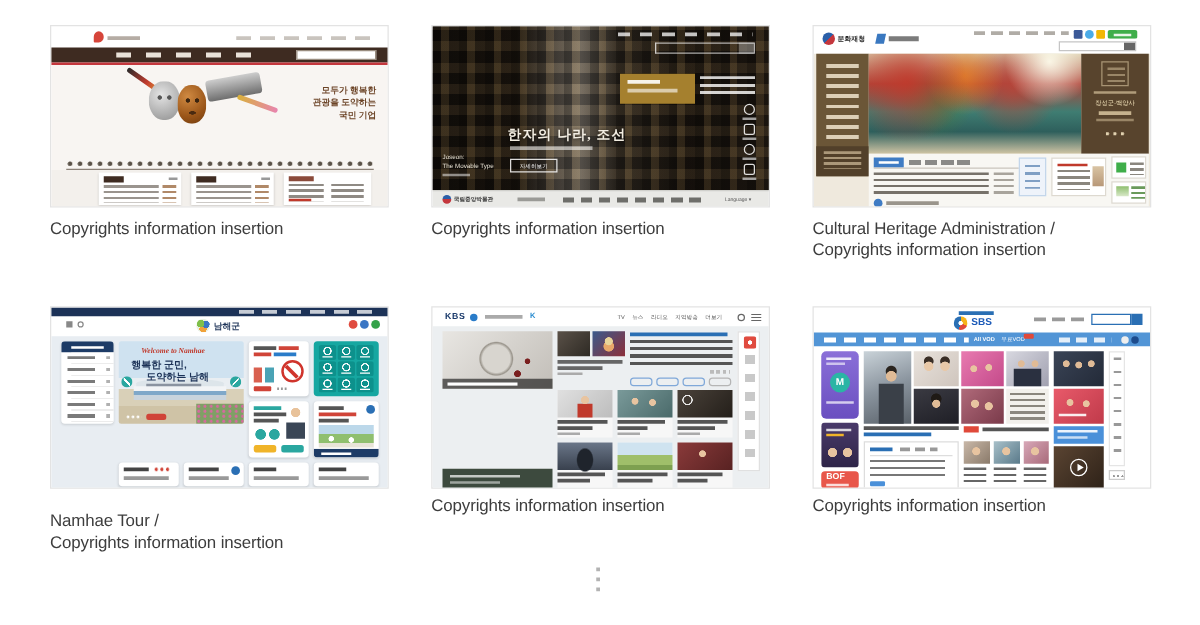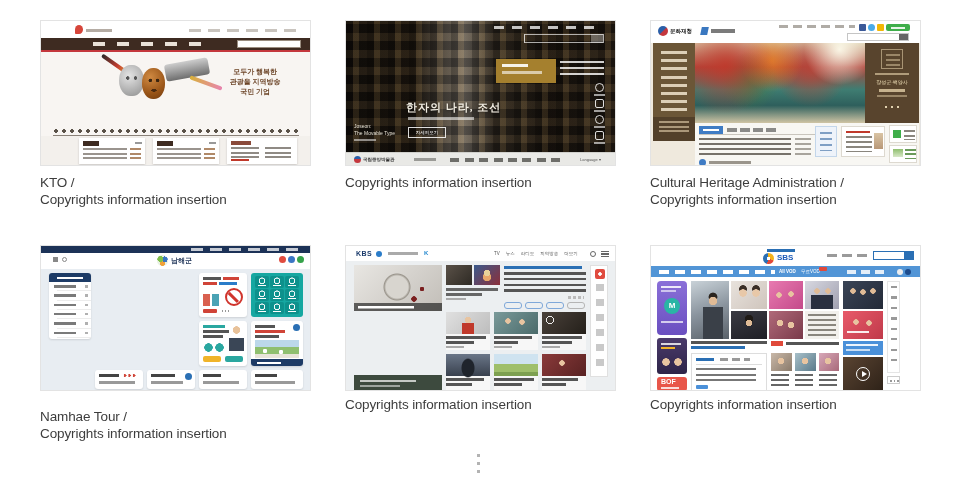--- a/index.html
+++ b/index.html
@@ -27,23 +27,23 @@
   <i class="a" style="left:205px;top:32px;width:9px;height:5px;background:#4a9fd4"></i>
   <i class="a" style="left:215px;top:32px;width:9px;height:5px;background:#f58220"></i>
   <i class="a" style="left:225px;top:32px;width:9px;height:5px;background:#f06eaa"></i>
   <i class="a" style="left:235px;top:32px;width:9px;height:5px;background:#ffd94a"></i>
   <i class="a" style="left:0;top:31px;width:270px;height:84px;background:#f8f5f2"></i>
   <i class="a" style="left:58px;top:42px;width:34px;height:4px;border-radius:2px;transform:rotate(35deg);background:linear-gradient(90deg,#2a2a2a,#c23b2e 55%,#e8b23a)"></i>
   <i class="a" style="left:78px;top:44px;width:25px;height:31px;border-radius:50%/55%;background:radial-gradient(circle at 35% 42%,#555 0 1.5px,transparent 2px),radial-gradient(circle at 66% 42%,#555 0 1.5px,transparent 2px),radial-gradient(circle at 40% 35%,#e4e4e4,#a8a8a8 70%,#8d8d8d)"></i>
   <i class="a" style="left:101px;top:47px;width:23px;height:31px;border-radius:48%;background:radial-gradient(circle at 36% 40%,#3a2410 0 1.5px,transparent 2px),radial-gradient(circle at 68% 40%,#3a2410 0 1.5px,transparent 2px),radial-gradient(ellipse 6px 3px at 52% 72%,#4a2a10 0 2.5px,transparent 3px),radial-gradient(circle at 35% 30%,#d08a42,#9a5518 60%,#6f3a0e)"></i>
   <i class="a" style="left:124px;top:40px;width:44px;height:17px;border-radius:3px;transform:rotate(-10deg);background:linear-gradient(180deg,#cdcdcd,#6e6e6e)"></i>
   <i class="a" style="left:148px;top:60px;width:34px;height:4px;border-radius:2px;transform:rotate(20deg);background:linear-gradient(90deg,#d8b13a,#e884b0)"></i>
-  <span class="t" style="left:168px;top:46px;width:92px;text-align:center;color:#6b4326;font:700 7px 'Liberation Serif',serif;line-height:10px">
+  <span class="t" style="left:168px;top:46px;width:92px;text-align:right;color:#6b4326;font:700 7px 'Liberation Serif',serif;line-height:10px">
     <span style="display:block">모두가 행복한</span>
-    <span style="display:block">관광을 지역방송</span>
+    <span style="display:block">관광을 도약하는</span>
     <span style="display:block">국민 기업</span>
   </span>
   <i class="a" style="left:12px;top:107px;width:246px;height:8px;border-bottom:1px solid #8a8178;background:radial-gradient(circle at 3px 3px,#5a5248 1.6px,transparent 2.1px);background-size:8px 7px"></i>
   <i class="a" style="left:0;top:115px;width:270px;height:30px;background:#f3f0ec"></i>
   <span class="wbox" style="left:38px;top:117px;width:66px;height:26px">
     <i class="a" style="left:4px;top:3px;width:16px;height:5px;background:#3e2b21"></i>
     <i class="a" style="left:56px;top:4px;width:7px;height:2px;background:#999"></i>
     <i class="a" style="left:4px;top:10px;width:44px;height:14px;background:repeating-linear-gradient(to bottom,#9a948e 0 2px,transparent 2px 4.6px)"></i>
     <i class="a" style="left:51px;top:10px;width:11px;height:14px;background:repeating-linear-gradient(to bottom,#b08968 0 2px,transparent 2px 4.6px)"></i>
   </span>
@@ -155,20 +155,33 @@
   <span class="t" style="left:130px;top:10px;color:#1c3257;font-size:7px;font-weight:bold">남해군</span>
   <i class="a" style="left:238px;top:10px;width:7px;height:7px;border-radius:50%;background:#e04b3f"></i>
   <i class="a" style="left:247px;top:10px;width:7px;height:7px;border-radius:50%;background:#3a76c4"></i>
   <i class="a" style="left:256px;top:10px;width:7px;height:7px;border-radius:50%;background:#35a24a"></i>
   <i class="a" style="left:0;top:23px;width:270px;height:122px;background:#e8edf2"></i>
   <span class="card" style="left:8px;top:27px;width:42px;height:66px">
     <i class="a" style="left:0;top:0;width:42px;height:9px;border-radius:3px 3px 0 0;background:linear-gradient(#fff,#fff) 8px 3.5px/26px 2px no-repeat,#1d3b66"></i>
     <i class="a" style="left:8px;top:9px;width:34px;height:56px;background:repeating-linear-gradient(to bottom,transparent 0 8.3px,#ececec 8.3px 9.3px)"></i>
     <i class="a" style="left:5px;top:12px;width:22px;height:52px;background:repeating-linear-gradient(to bottom,#7a7a7a 0 2.5px,transparent 2.5px 9.3px)"></i>
     <i class="a" style="left:36px;top:12px;width:2.5px;height:52px;background:repeating-linear-gradient(to bottom,#b0b0b0 0 2.5px,transparent 2.5px 9.3px)"></i>
+  </span>
+  <span class="a" style="left:54px;top:27px;width:100px;height:66px;background:linear-gradient(180deg,#cfe2f0 0 45%,#e9eef2 45% 58%,#d9d0b8 58% 78%,#cfc3a6 78% 100%);border-radius:2px;overflow:hidden">
+    <i class="a" style="left:14px;top:30px;width:70px;height:7px;border-radius:50% 50% 0 0;background:#dde5ea"></i>
+    <i class="a" style="left:12px;top:36px;width:74px;height:11px;background:linear-gradient(#f2f4f6 0 4px,#7fa8c9 4px 7px,#c9d4dd 7px)"></i>
+    <i class="a" style="left:62px;top:50px;width:38px;height:16px;background:radial-gradient(circle at 2px 2px,#d66a9e 1px,transparent 1.4px),#7fa065;background-size:5px 4px"></i>
+    <span class="t" style="left:18px;top:5px;color:#c0392b;font:italic 700 6px 'Liberation Serif',serif">Welcome to Namhae</span>
+    <span class="t" style="left:10px;top:13px;color:#1c3257;font-size:8px;font-weight:bold">행복한 군민,</span>
+    <span class="t" style="left:22px;top:23px;color:#1c3257;font-size:8px;font-weight:bold">도약하는 남해</span>
+    <i class="a" style="left:22px;top:34px;width:44px;height:2px;background:#8a93a0"></i>
+    <i class="a" style="left:2px;top:28px;width:9px;height:9px;border-radius:50%;background:linear-gradient(45deg,transparent 44%,#fff 44% 56%,transparent 56%) 2px 0/5px 9px no-repeat,#2aa7a0"></i>
+    <i class="a" style="left:89px;top:28px;width:9px;height:9px;border-radius:50%;background:linear-gradient(135deg,transparent 44%,#fff 44% 56%,transparent 56%) 2px 0/5px 9px no-repeat,#2aa7a0"></i>
+    <i class="a" style="left:6px;top:59px;width:12px;height:3px;background:radial-gradient(circle at 1.5px 1.5px,#fff 1px,transparent 1.3px);background-size:4px 3px"></i>
+    <i class="a" style="left:22px;top:58px;width:16px;height:5px;border-radius:2px;background:#d04438"></i>
   </span>
   <span class="card" style="left:158px;top:27px;width:48px;height:44px">
     <i class="a" style="left:4px;top:4px;width:18px;height:3px;background:#555"></i>
     <i class="a" style="left:24px;top:4px;width:16px;height:3px;background:#d04438"></i>
     <i class="a" style="left:4px;top:9px;width:14px;height:3px;background:#d04438"></i>
     <i class="a" style="left:20px;top:9px;width:18px;height:3px;background:#2a7cc9"></i>
     <i class="a" style="left:4px;top:17px;width:18px;height:16px;background:linear-gradient(90deg,#d9604f 0 7px,transparent 7px 9px,#4aa3b5 9px 16px,transparent 16px) bottom/18px 12px no-repeat"></i>
     <span class="a" style="left:26px;top:15px;width:18px;height:18px;border:2.5px solid #d0342c;border-radius:50%">
       <i class="a" style="left:0;top:5.5px;width:13px;height:2.5px;background:#d0342c;transform:rotate(45deg)"></i>
     </span>
@@ -352,21 +365,20 @@
       <i class="a" style="left:4.5px;top:3px;width:0;height:0;border-left:5px solid #fff;border-top:3.5px solid transparent;border-bottom:3.5px solid transparent"></i>
     </span>
   </span>
   <span class="a" style="left:236px;top:35px;width:13px;height:92px;background:#fff;border:1px solid #e5e5e5">
     <i class="a" style="left:3px;top:4px;width:6px;height:82px;background:repeating-linear-gradient(to bottom,#999 0 2px,transparent 2px 10.5px)"></i>
   </span>
   <i class="a" style="left:236px;top:130px;width:13px;height:8px;border:1px solid #ccc;background:radial-gradient(circle at 3px 4px,#999 .8px,transparent 1px),radial-gradient(circle at 6.5px 4px,#999 .8px,transparent 1px),radial-gradient(circle at 10px 4px,#999 .8px,transparent 1px),#fff"></i>
 </div>
 
 <div class="cap" style="left:40px;top:174px">
-  <div>KTO /</div>
   <div>Copyrights information insertion</div>
 </div>
 <div class="cap" style="left:345px;top:174px">
   <div>Copyrights information insertion</div>
 </div>
 <div class="cap" style="left:650px;top:174px">
   <div>Cultural Heritage Administration /</div>
   <div>Copyrights information insertion</div>
 </div>
 <div class="cap" style="left:40px;top:408px">

